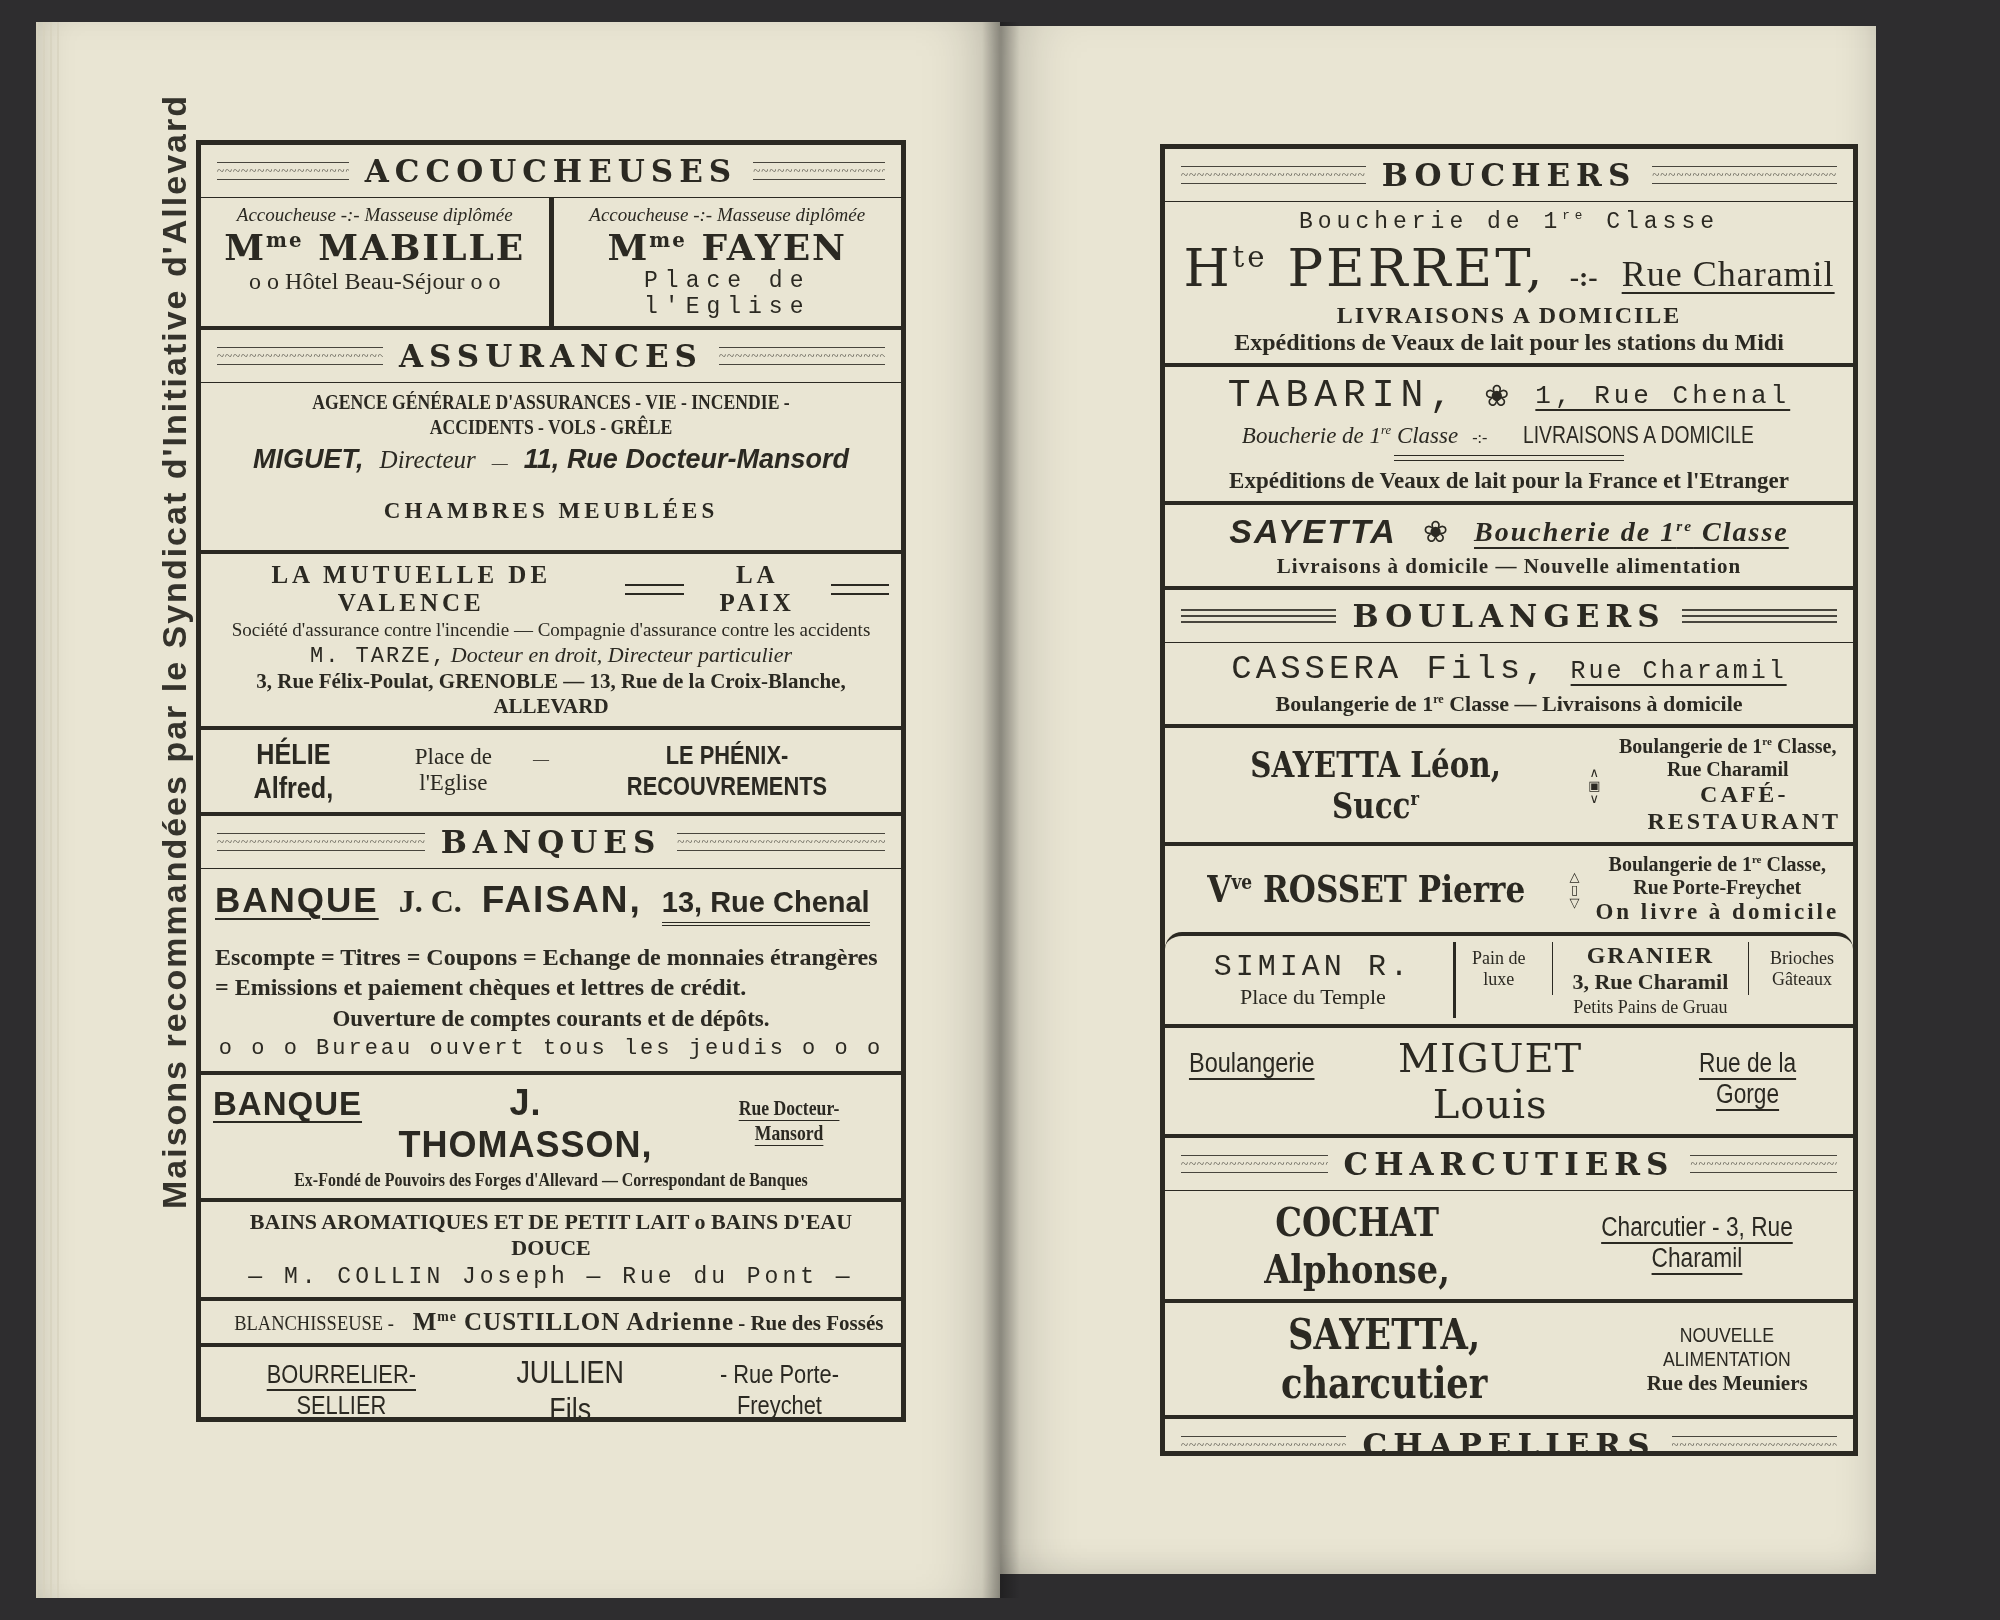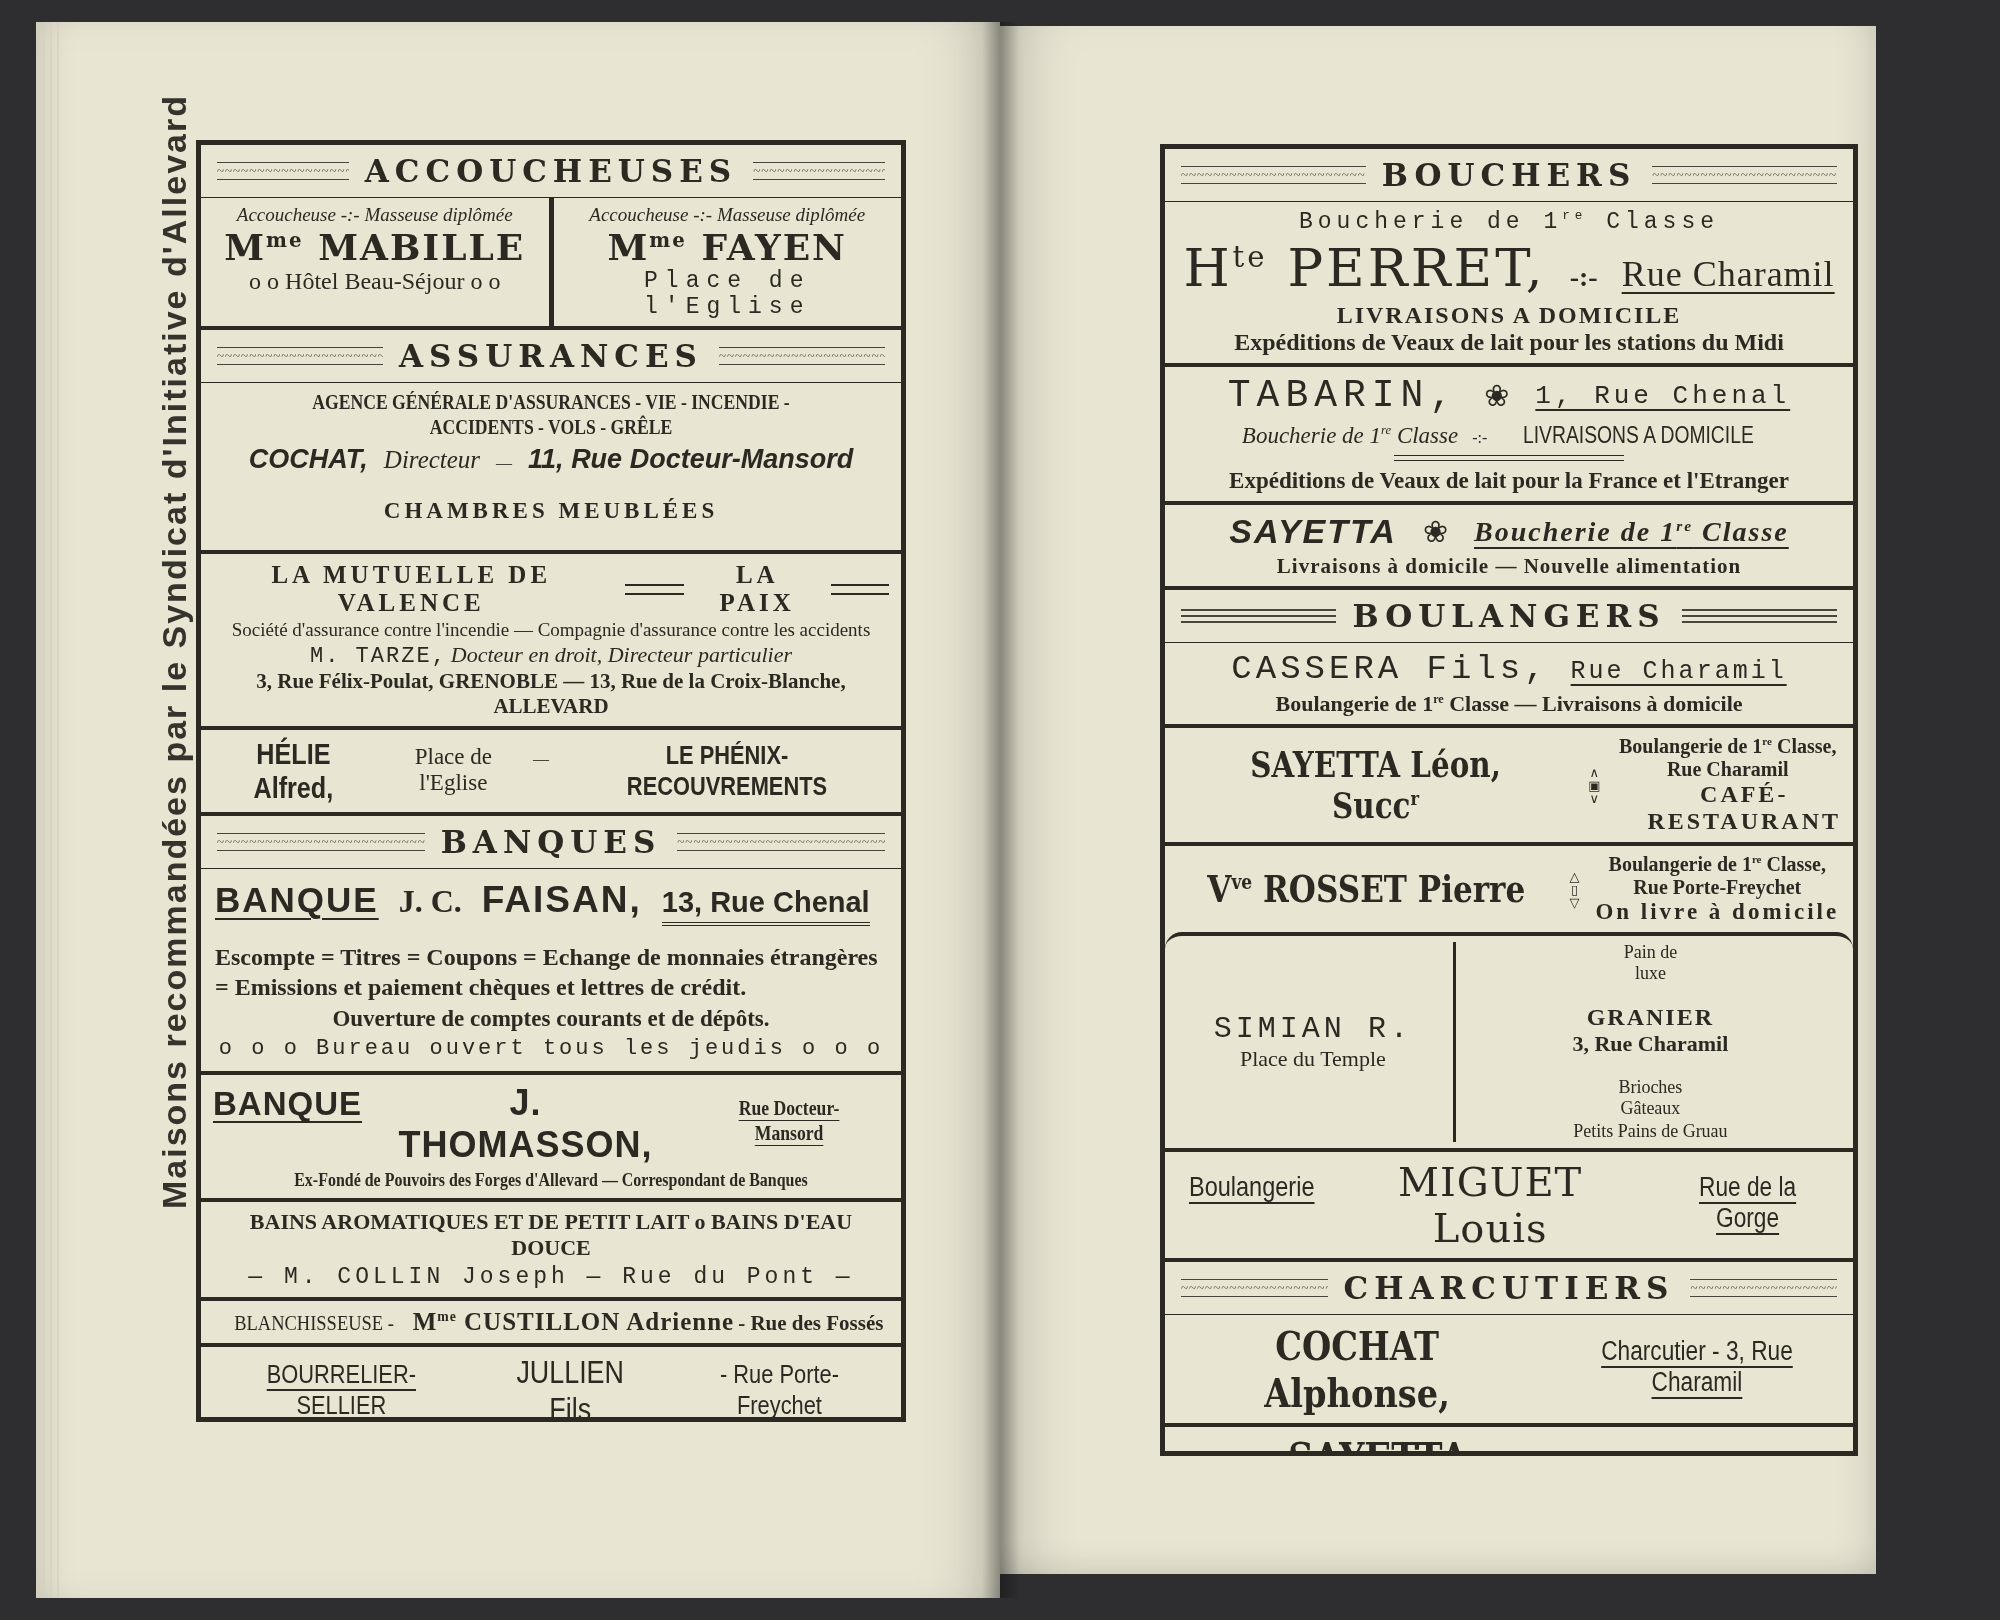--- a/index.html
+++ b/index.html
@@ -111,21 +111,21 @@
         <span class="dec">
             <i></i>
             <em></em>
             <i></i>
           </span>
       </div>
 
       <div class="ad">
         <div class="b sqz" style="font-size:21px;width:100%;">AGENCE GÉNÉRALE D'ASSURANCES - VIE - INCENDIE - ACCIDENTS - VOLS - GRÊLE</div>
         <div class="row" style="margin-top:4px;">
-          <span class="b it sans" style="font-size:27px;">COCHAT,</span>
+          <span class="b it sans" style="font-size:27px;">MIGUET,</span>
           <span class="it" style="font-size:25px;">Directeur</span>
           <span>—</span>
           <span class="b it sans" style="font-size:27px;">11, Rue Docteur-Mansord</span>
         </div>
         <div class="row" style="margin-top:4px;align-items:center;flex-direction:column;">
           <span class="bar"></span>
           <span class="b" style="font-size:23px;letter-spacing:4px;">CHAMBRES MEUBLÉES</span>
           <span class="bar"></span>
         </div>
       </div>
@@ -320,21 +320,21 @@
         </span>
       </div>
 
       <div class="ad row" style="gap:0;align-items:stretch;padding:6px 8px;border-radius:17px;">
         <span style="flex:1.15;align-self:center;">
           <span class="mono" style="font-size:30px;letter-spacing:4px;display:block;">SIMIAN R.</span>
           <span style="font-size:22px;display:block;">Place du Temple</span>
         </span>
         <span class="vline"></span>
         <span style="flex:1.6;align-self:center;">
-          <span class="row" style="gap:10px;align-items:center;flex-direction:column;">
+          <span class="row" style="gap:10px;align-items:center;">
             <span style="font-size:18px;width:86px;">Pain de luxe</span>
             <span class="vline1"></span>
             <span style="flex:1;">
               <span class="b" style="font-size:24px;letter-spacing:2px;display:block;">GRANIER</span>
               <span class="b" style="font-size:22px;display:block;">3, Rue Charamil</span>
             </span>
             <span class="vline1"></span>
             <span style="font-size:18px;width:86px;">Brioches Gâteaux</span>
           </span>
           <span style="font-size:18px;display:block;margin-top:2px;">Petits Pains de Gruau</span>

